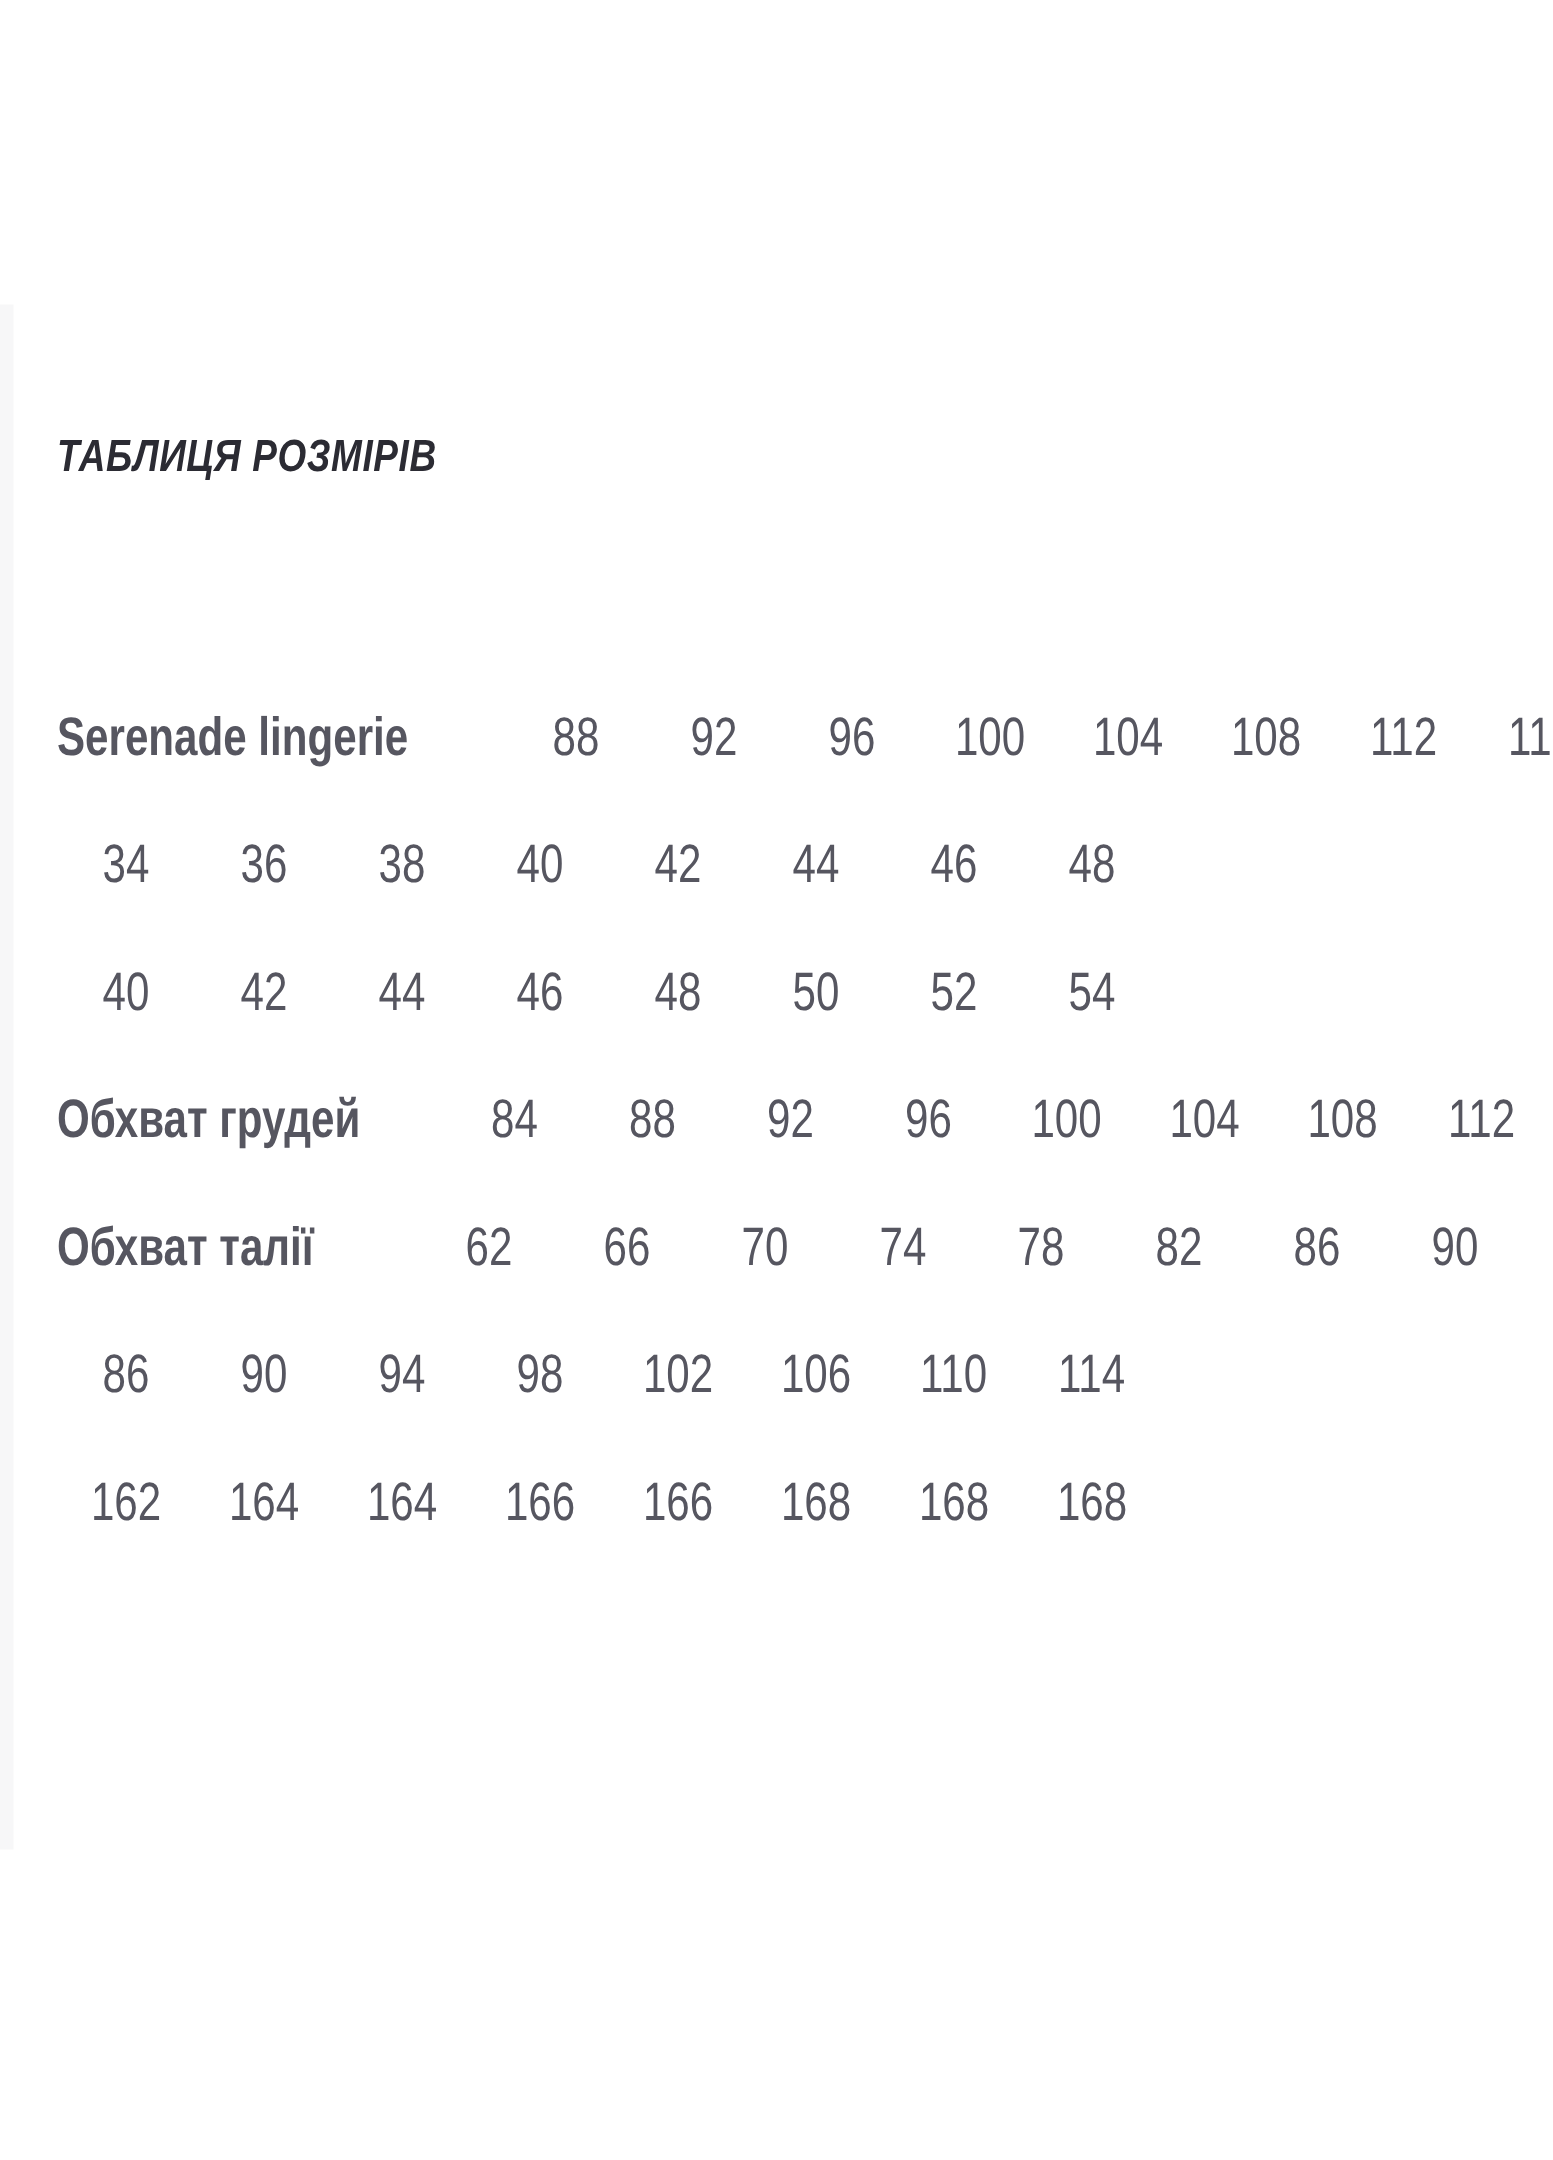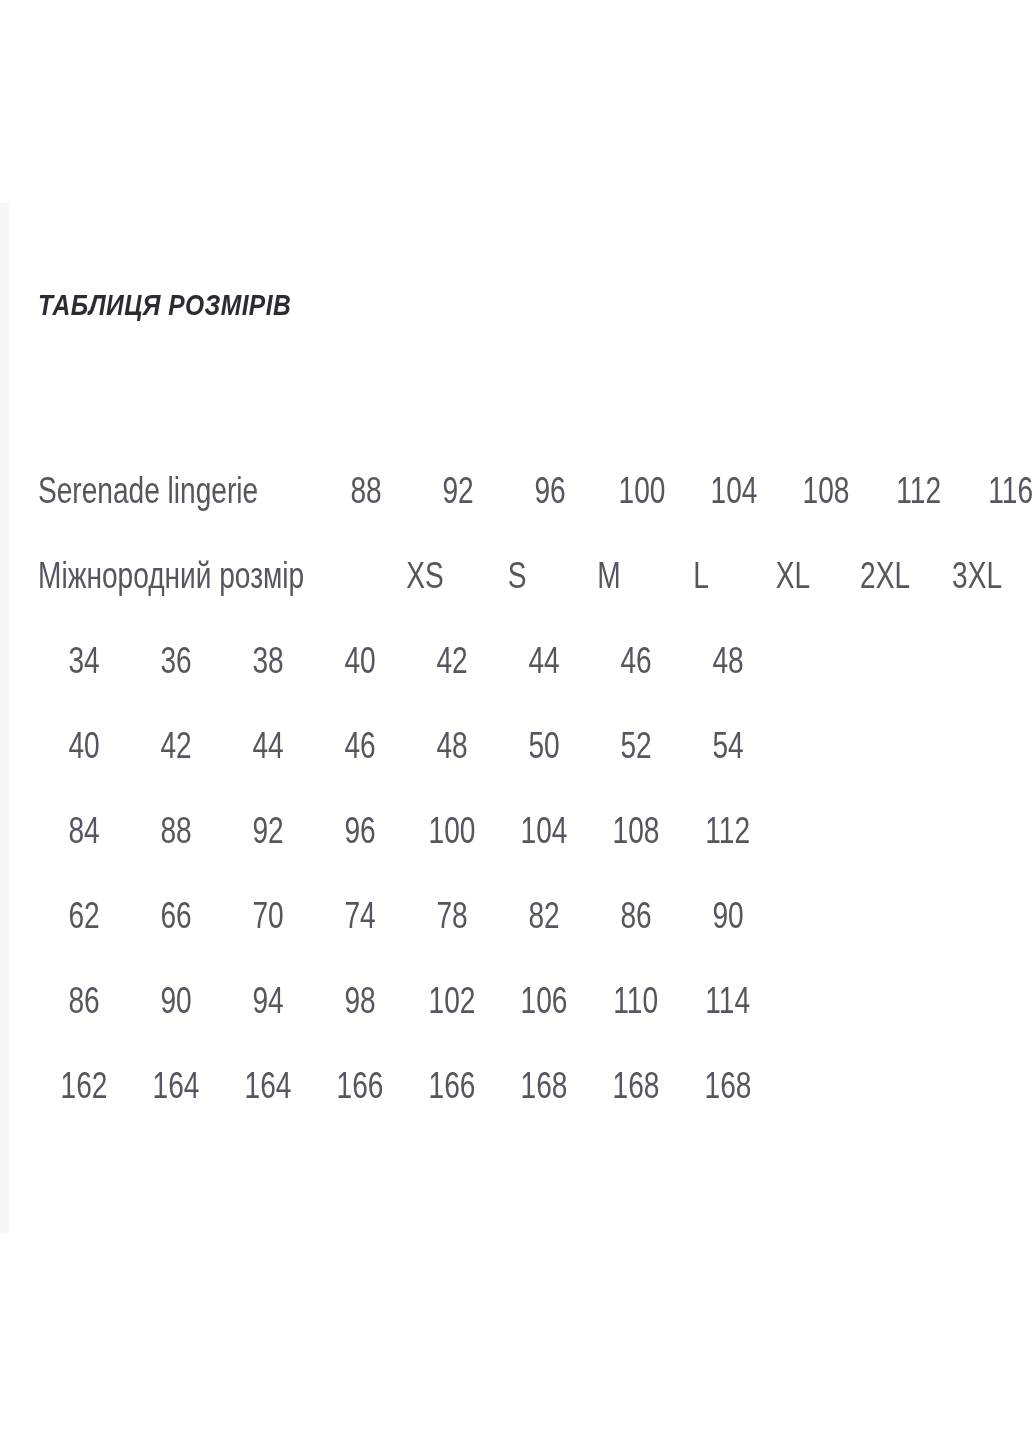--- a/index.html
+++ b/index.html
@@ -57,21 +57,21 @@
     width: 978px;
   }
   .row {
     display: flex;
     align-items: center;
     height: 85px;
   }
   .label {
     flex: 0 0 242px;
     font-size: 36px;
-    font-weight: 400;
+    font-weight: 700;
     color: #565660;
     white-space: nowrap;
     overflow: visible;
   }
   .label .sq {
     transform-origin: left center;
   }
   .cell {
     flex: 0 0 92px;
     text-align: center;
@@ -97,31 +97,20 @@
       <div class="cell"><span class="sq">88</span></div>
       <div class="cell"><span class="sq">92</span></div>
       <div class="cell"><span class="sq">96</span></div>
       <div class="cell"><span class="sq">100</span></div>
       <div class="cell"><span class="sq">104</span></div>
       <div class="cell"><span class="sq">108</span></div>
       <div class="cell"><span class="sq">112</span></div>
       <div class="cell"><span class="sq">116</span></div>
     </div>
 
-    <div class="row">
-      <div class="label"><span class="sq">Міжнородний розмір</span></div>
-      <div class="cell"><span class="sq">XS</span></div>
-      <div class="cell"><span class="sq">S</span></div>
-      <div class="cell"><span class="sq">M</span></div>
-      <div class="cell"><span class="sq">L</span></div>
-      <div class="cell"><span class="sq">XL</span></div>
-      <div class="cell"><span class="sq">2XL</span></div>
-      <div class="cell"><span class="sq">3XL</span></div>
-      <div class="cell"></div>
-    </div>
 
     <div class="row">
       <div class="cell"><span class="sq">34</span></div>
       <div class="cell"><span class="sq">36</span></div>
       <div class="cell"><span class="sq">38</span></div>
       <div class="cell"><span class="sq">40</span></div>
       <div class="cell"><span class="sq">42</span></div>
       <div class="cell"><span class="sq">44</span></div>
       <div class="cell"><span class="sq">46</span></div>
       <div class="cell"><span class="sq">48</span></div>
@@ -132,31 +121,33 @@
       <div class="cell"><span class="sq">42</span></div>
       <div class="cell"><span class="sq">44</span></div>
       <div class="cell"><span class="sq">46</span></div>
       <div class="cell"><span class="sq">48</span></div>
       <div class="cell"><span class="sq">50</span></div>
       <div class="cell"><span class="sq">52</span></div>
       <div class="cell"><span class="sq">54</span></div>
     </div>
 
     <div class="row">
+      <div class="label"><span class="sq">Обхват грудей</span></div>
       <div class="cell"><span class="sq">84</span></div>
       <div class="cell"><span class="sq">88</span></div>
       <div class="cell"><span class="sq">92</span></div>
       <div class="cell"><span class="sq">96</span></div>
       <div class="cell"><span class="sq">100</span></div>
       <div class="cell"><span class="sq">104</span></div>
       <div class="cell"><span class="sq">108</span></div>
       <div class="cell"><span class="sq">112</span></div>
     </div>
 
     <div class="row">
+      <div class="label"><span class="sq">Обхват талії</span></div>
       <div class="cell"><span class="sq">62</span></div>
       <div class="cell"><span class="sq">66</span></div>
       <div class="cell"><span class="sq">70</span></div>
       <div class="cell"><span class="sq">74</span></div>
       <div class="cell"><span class="sq">78</span></div>
       <div class="cell"><span class="sq">82</span></div>
       <div class="cell"><span class="sq">86</span></div>
       <div class="cell"><span class="sq">90</span></div>
     </div>
 

